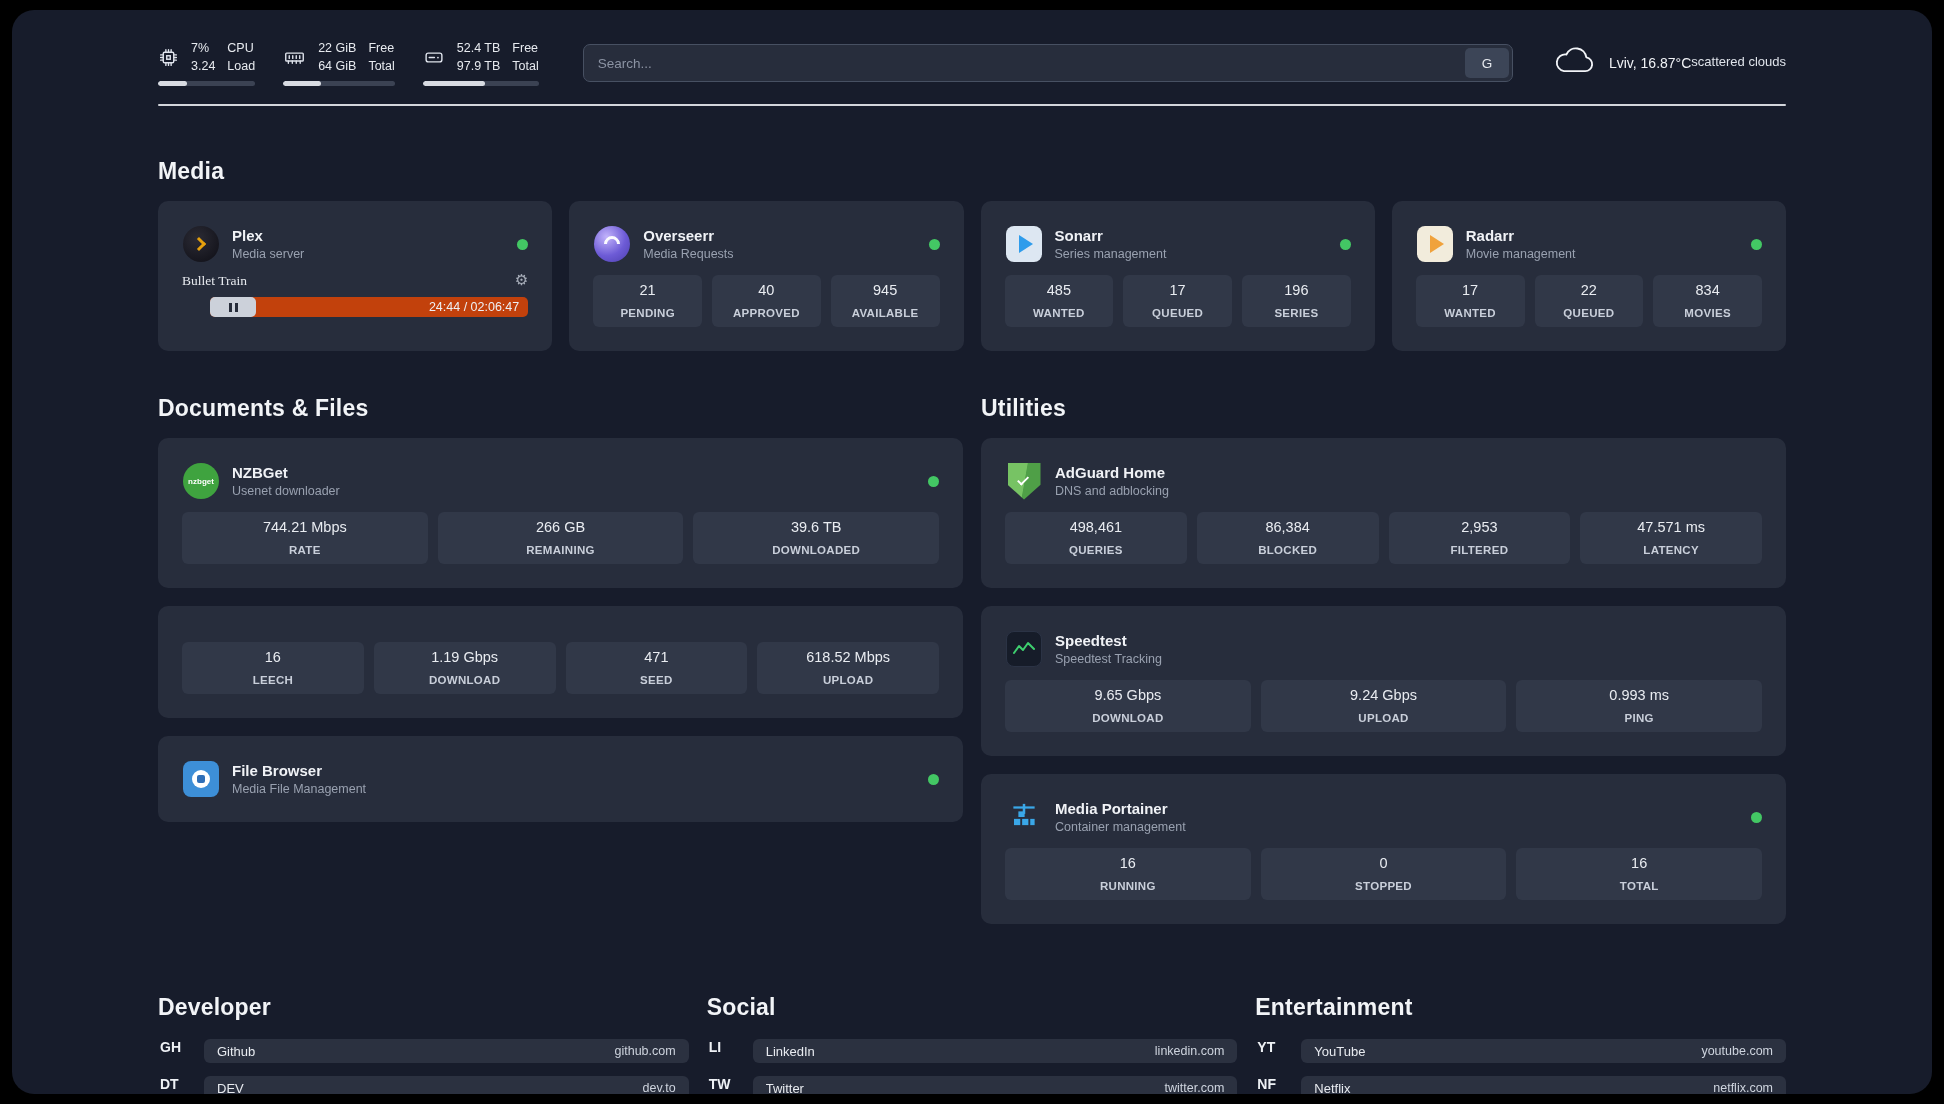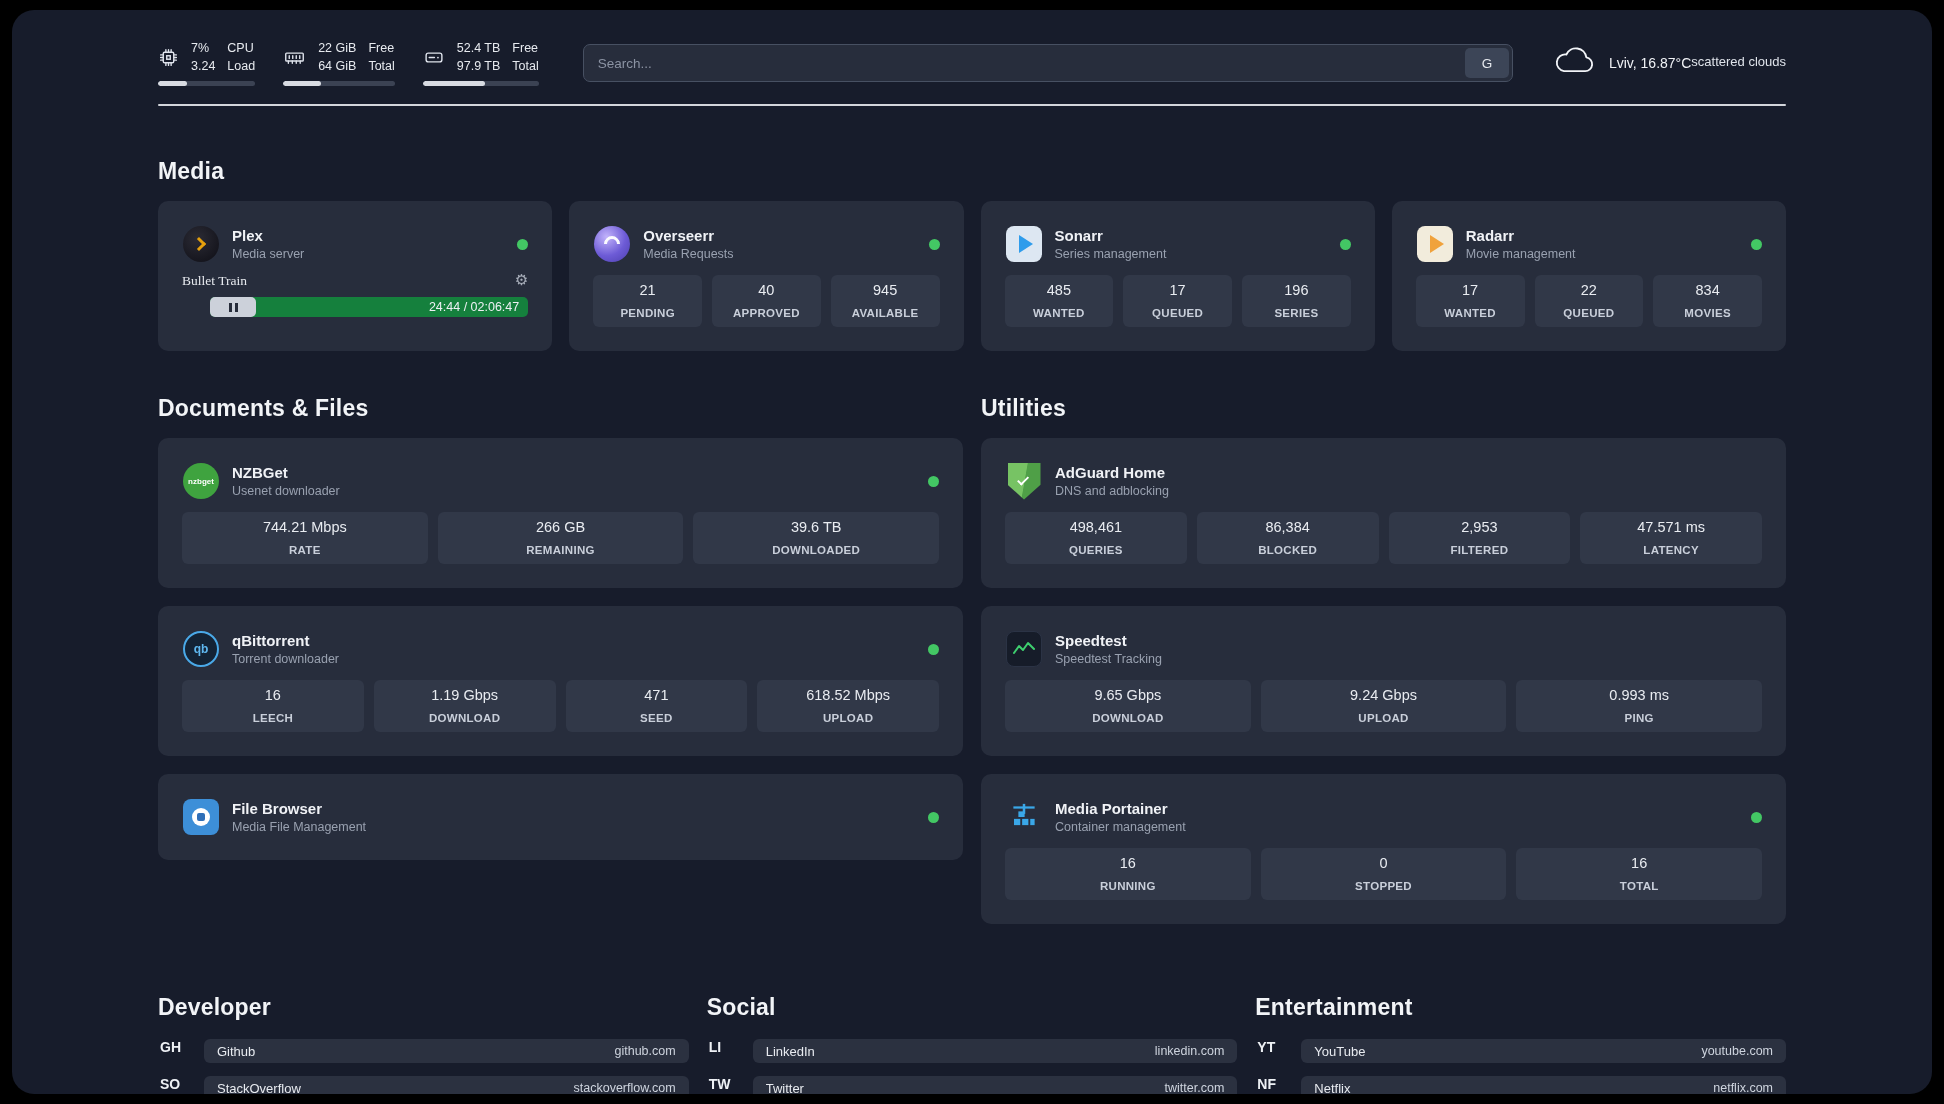--- a/index.html
+++ b/index.html
@@ -44,21 +44,21 @@
 
   .stat-row { display:flex; gap:10px; margin-top:12px; }
   .stat { flex:1; background:#313848; border-radius:6px; text-align:center; padding:7px 4px 8px; }
   .stat-value { font-size:14.5px; color:#e9ecf1; }
   .stat-label { font-size:11.5px; font-weight:700; color:#c9cfda; letter-spacing:.3px; margin-top:9px; }
 
   
   .plex-media { margin-top:10px; }
   .plex-media-top { display:flex; justify-content:space-between; font-size:13.5px; color:#e6e9ee;font-family:Liberation Serif, serif; }
   .gear { color:#a8aeba; font-size:15px; cursor:pointer; line-height:1; }
-  .plex-progress { margin-top:8px; height:20px; background:#15803d; border-radius:5px; display:flex; align-items:center; position:relative;margin-left:28px; }
+  .plex-progress { margin-top:8px; height:20px; background:#c2410c; border-radius:5px; display:flex; align-items:center; position:relative;margin-left:28px; }
   .pause-btn { width:46px; height:20px; background:#ccd1da; border:none; border-radius:5px; display:flex; align-items:center; justify-content:center; gap:3px; cursor:pointer; flex:none; }
   .pbar { width:3px; height:9px; background:#262c3a; display:block; }
   .plex-time { margin-left:auto; padding-right:9px; font-size:12.5px; color:#eef0f4; }
 
   .two-col { margin-top:44px; display:grid; grid-template-columns:1fr 1fr; column-gap:18px; }
   .vstack { display:flex; flex-direction:column; gap:18px; margin-top:16px; }
 
   
   .bookmarks { margin-top:70px; display:grid; grid-template-columns:1fr 1fr 1fr; column-gap:18px; }
   .bm-list { margin-top:18px; display:flex; flex-direction:column; gap:13px; }
@@ -338,30 +338,20 @@
                 <div class="stat-label">REMAINING</div>
               </div>
               <div class="stat">
                 <div class="stat-value">39.6 TB</div>
                 <div class="stat-label">DOWNLOADED</div>
               </div>
             </div>
           </div>
 
           <div class="card">
-            <div class="card-header">
-              <span class="app-icon">
-                  <span class="qb-tile">qb</span>
-                </span>
-              <div class="app-text">
-                <span class="app-name">qBittorrent</span>
-                <span class="app-sub">Torrent downloader</span>
-              </div>
-              <span class="status-dot"></span>
-            </div>
             <div class="stat-row">
               <div class="stat">
                 <div class="stat-value">16</div>
                 <div class="stat-label">LEECH</div>
               </div>
               <div class="stat">
                 <div class="stat-value">1.19 Gbps</div>
                 <div class="stat-label">DOWNLOAD</div>
               </div>
               <div class="stat">
@@ -504,27 +494,20 @@
         <h2 class="section-title">Developer</h2>
         <div class="bm-list">
           <div class="bm-row">
             <span class="bm-abbr">GH</span>
             <a class="bm-pill">
               <span class="bm-name">Github</span>
               <span class="bm-url">github.com</span>
             </a>
           </div>
           <div class="bm-row">
-            <span class="bm-abbr">SO</span>
-            <a class="bm-pill">
-              <span class="bm-name">StackOverflow</span>
-              <span class="bm-url">stackoverflow.com</span>
-            </a>
-          </div>
-          <div class="bm-row">
             <span class="bm-abbr">DT</span>
             <a class="bm-pill">
               <span class="bm-name">DEV</span>
               <span class="bm-url">dev.to</span>
             </a>
           </div>
         </div>
       </div>
 
       <div>

